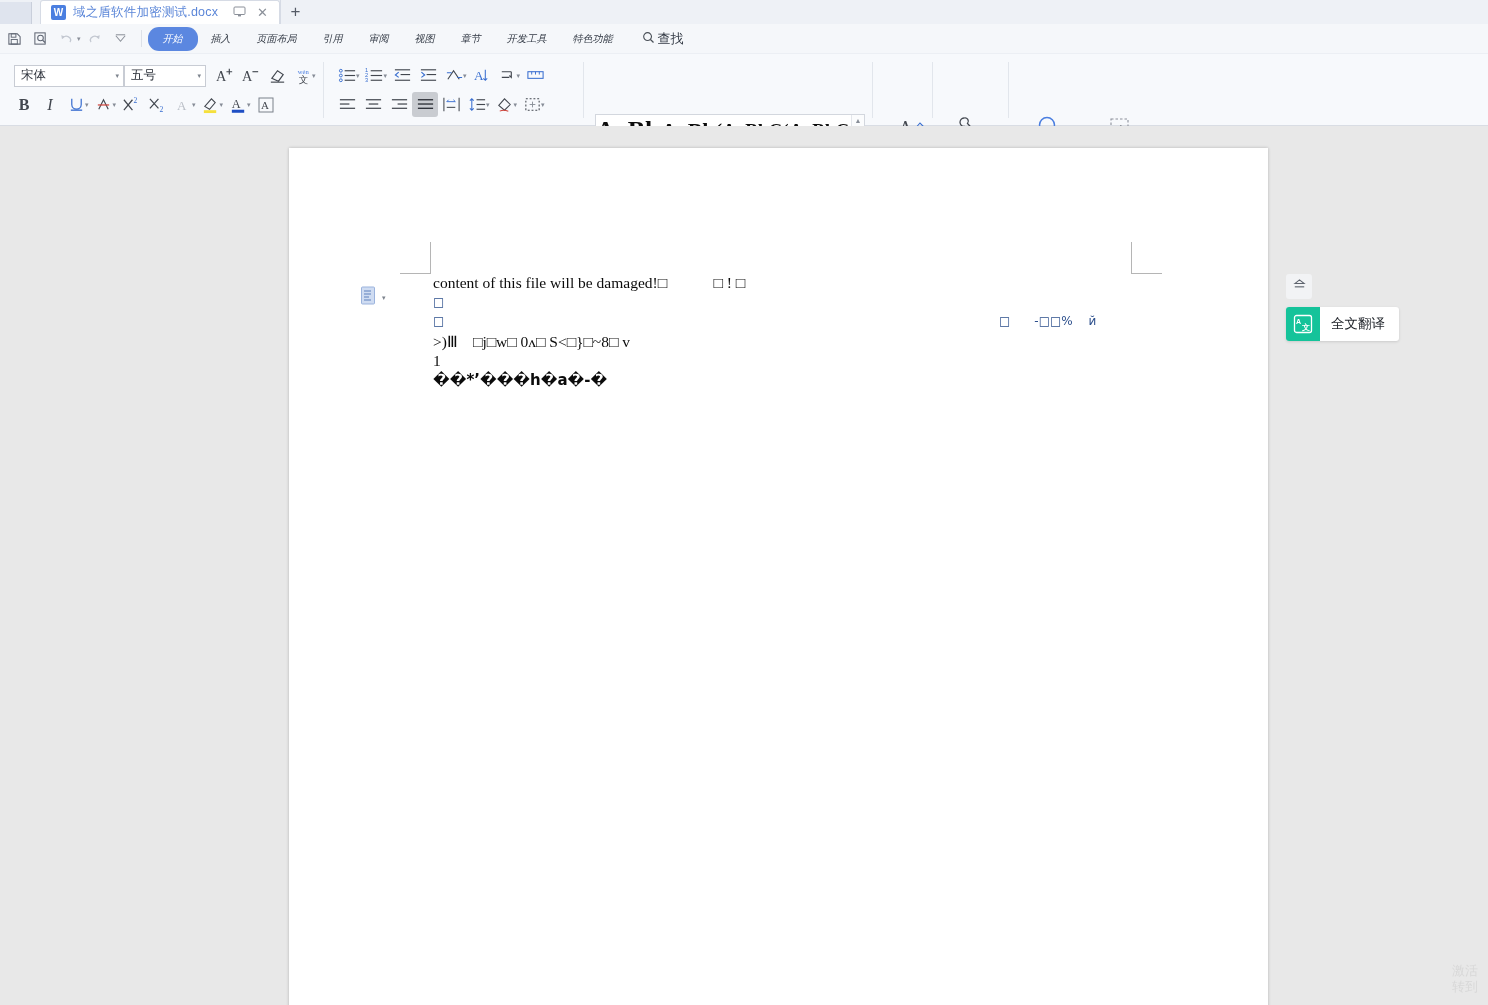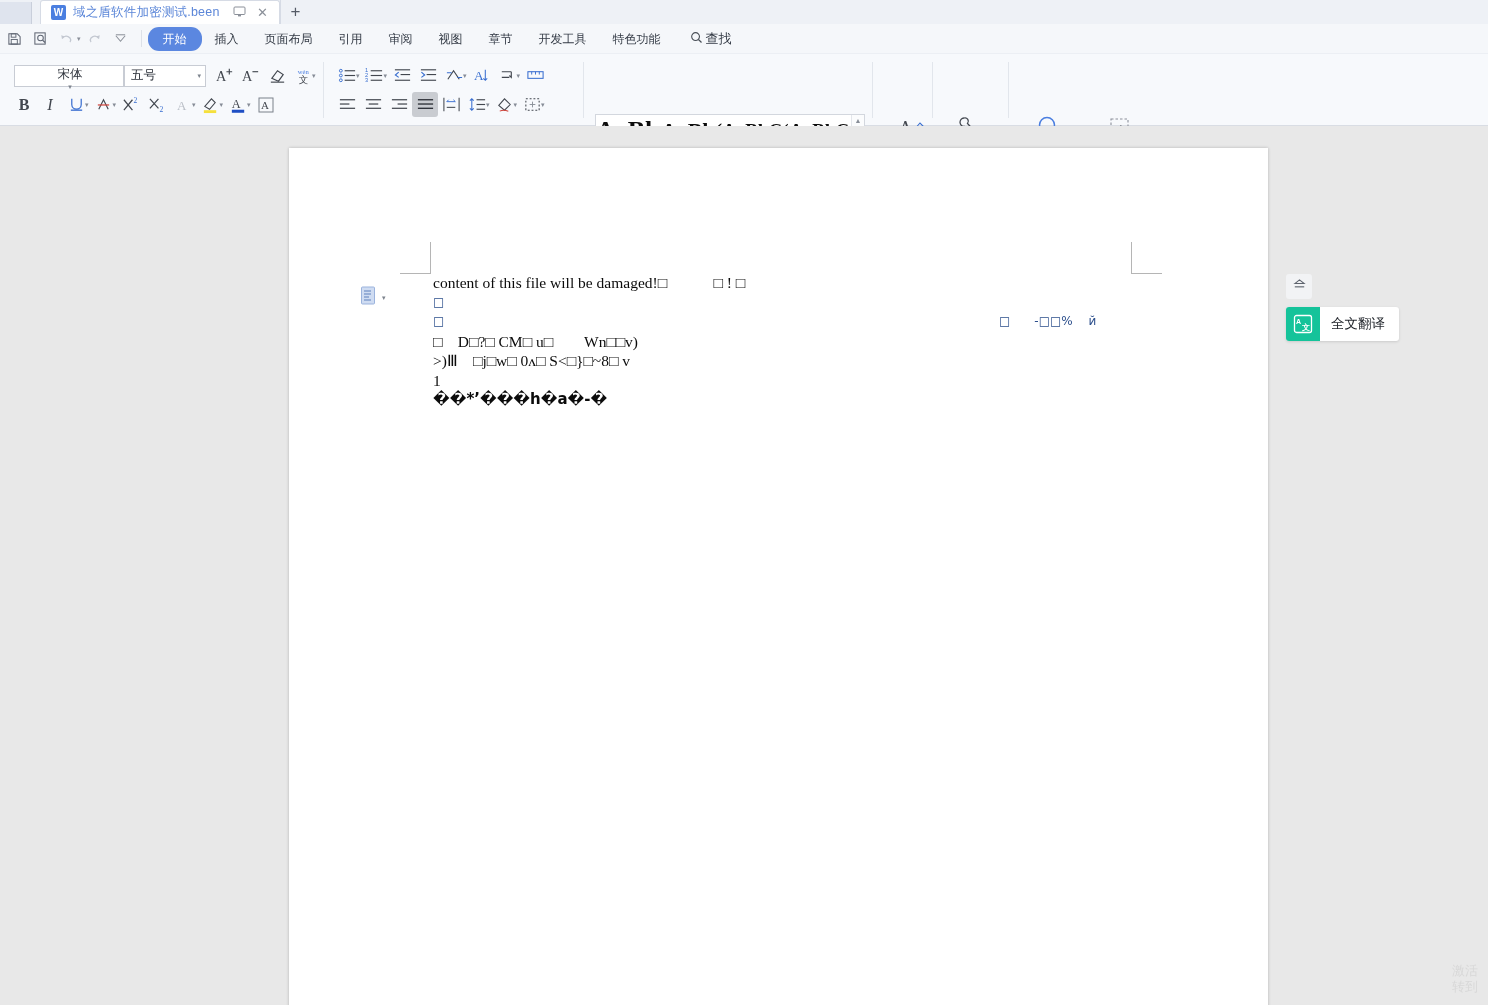--- a/index.html
+++ b/index.html
@@ -56,22 +56,23 @@
     width: 24px; height: 24px; display: flex; align-items: center; justify-content: center;
     color: #5f6673;
   }
   .qat-btn.dim { color: #c3c8d1; }
   .qat-btn svg { display: block; }
   .qat-caret { font-size: 7px; color: #8b9099; margin-left: -3px; }
   .qat-sep { width: 1px; height: 17px; background: #dde1e8; margin: 0 6px; }
 
   .menu-items { display: flex; align-items: center; gap: 0px; }
   .menu-item {
-    font-size: 12px; color: #333a45; padding: 3px 13px; line-height: 18px;
+    font-size: 10px; color: #333a45; padding: 3px 13px; line-height: 18px;
     white-space: nowrap;
+    font-style: italic;
   }
   .menu-item.active {
     background: #5b87e0; color: #ffffff; border-radius: 11px; padding: 3px 15px;
   }
   .menu-find {
     display: flex; align-items: center; gap: 3px; font-size: 13px; color: #333a45;
     padding: 3px 10px; margin-left: 6px;
   }
 
   
@@ -178,21 +179,21 @@
     color: #d8d8d8; font-size: 13px; line-height: 16px; user-select: none;
   }
 </style>
 </head>
 <body>
 
 <div class="tabbar">
   <div class="tab-left-stub"></div>
   <div class="doc-tab">
     <div class="wps-badge">W</div>
-    <div class="doc-tab-title">域之盾软件加密测试.been</div>
+    <div class="doc-tab-title">域之盾软件加密测试.docx</div>
     <div class="tab-icon">
       <svg width="13" height="13" viewBox="0 0 13 13">
           <rect x="1" y="2" width="11" height="7.5" rx="1" fill="none" stroke="#8b9099" stroke-width="1"></rect>
           <rect x="5" y="10" width="3" height="1.4" fill="#8b9099"></rect>
         </svg>
     </div>
     <div class="tab-icon">✕</div>
   </div>
   <div class="newtab">+</div>
 </div>
@@ -253,21 +254,21 @@
           </svg>
       </span>
       <span>查找</span>
     </div>
   </div>
 </div>
 
 <div class="ribbon">
 
   <div class="rb-row" style="left:14px; top:9px;">
-    <div class="combo" style="width:110px;flex-direction:column;">
+    <div class="combo" style="width:110px;">
       <span>宋体</span>
       <span class="caret">▾</span>
     </div>
     <div class="combo" style="width:82px; ">
       <span>五号</span>
       <span class="caret">▾</span>
     </div>
     <div class="ic" style="margin-left:6px;">
       <svg width="19" height="19" viewBox="0 0 20 20">
           <text x="0" y="16" font-family="Liberation Serif, serif" font-size="15" fill="#42474f">A</text>
@@ -596,21 +597,20 @@
       <span class="paste-caret">▾</span>
     </div>
 
     <div class="doctext">
       <div class="p-just2">content  of  this  file  will  be  damaged!□　　　□ ! □</div>
       <div class="blue-box">□</div>
       <div class="blue-box line-pct">
         <span>□</span>
         <span class="pct-block box">□　　-□□%　 й</span>
       </div>
-      <div>□　D□?□ CM□ u□　　Wn□□v)</div>
       <div>&gt;)Ⅲ　□j□w□ 0ᴧ□ S&lt;□}□~8□ v</div>
       <div>1</div>
       <div class="diamond">��*’���h�a�-�</div>
     </div>
   </div>
 
   <div class="collapse-btn">
     <span>
       <svg width="15" height="15" viewBox="0 0 16 16">
           <path d="M3 7 L8 3 L13 7 Z" fill="none" stroke="#5d636d" stroke-width="1.1"></path>

